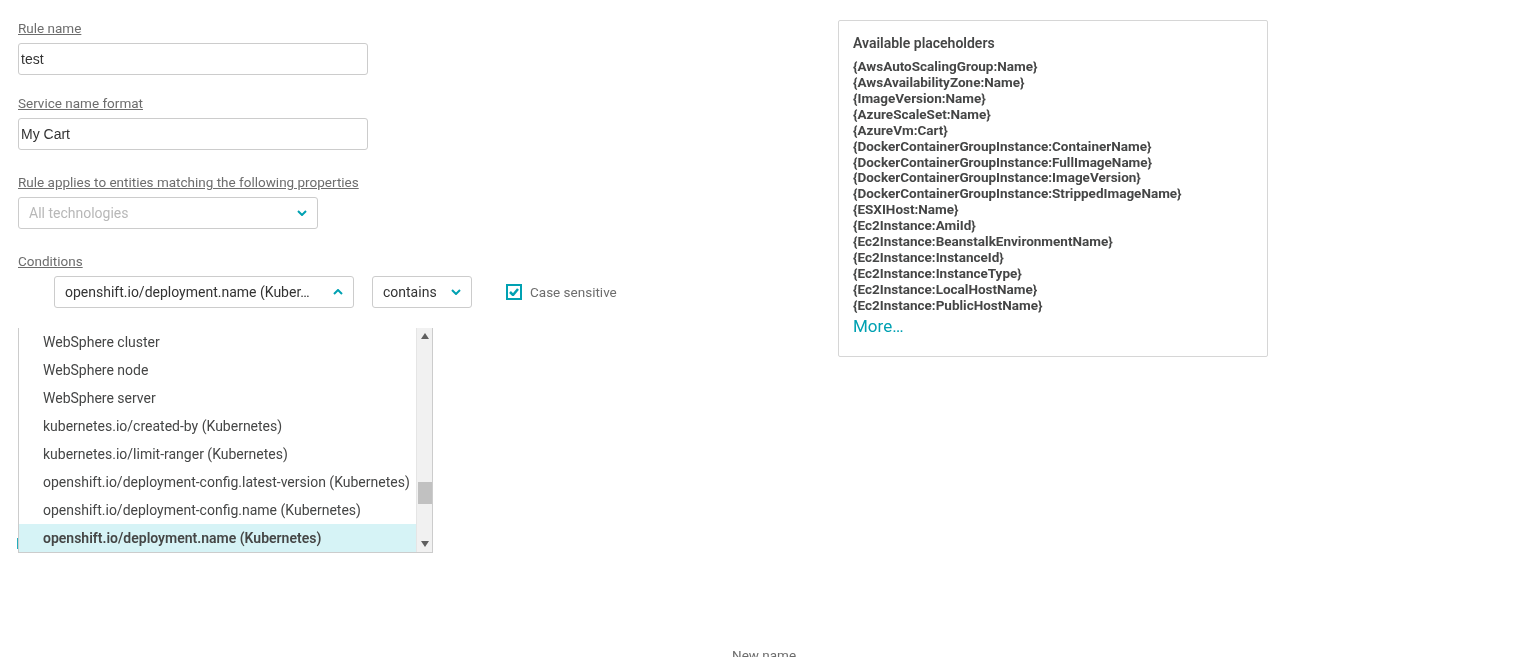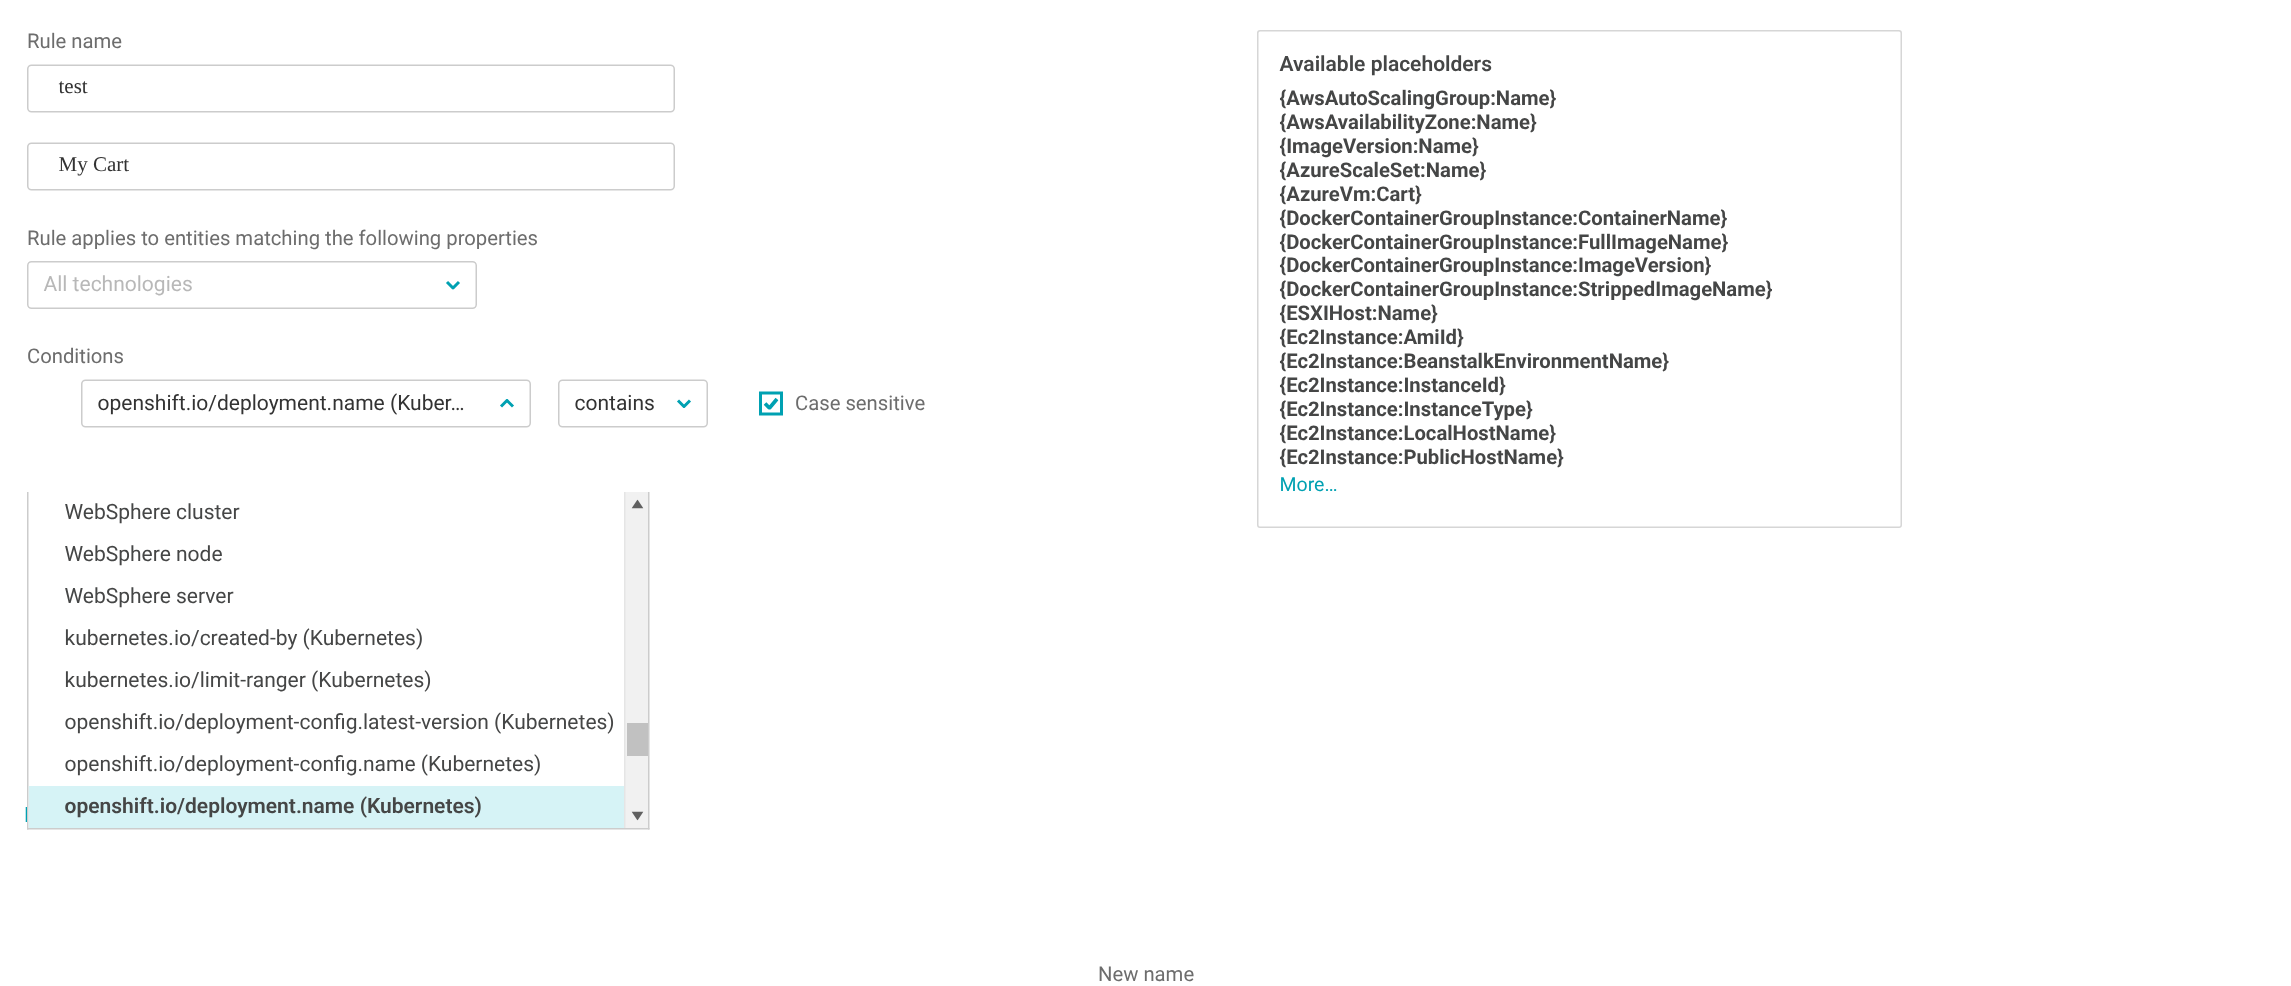--- a/index.html
+++ b/index.html
@@ -21,31 +21,31 @@
       position: relative;
     }
     .right-col {
       width: 430px;
     }
     .field-label {
       font-size: 13.5px;
       color: #6d6d6d;
       margin-bottom: 7px;
       display: block;
+      text-decoration: underline;
     }
     .text-input {
-      width: 432px;
+      width: 350px;
       height: 32px;
       border: 1px solid #ccc;
       border-radius: 3px;
-      padding: 0 20px;
+      padding: 0 2px;
       font-size: 14px;
       color: #333;
       outline: none;
-      font-family: Liberation Serif, serif;
     }
     .field-group { margin-bottom: 20px; }
     .section-gap { margin-top: 24px; }
     
     .select-box {
       height: 32px;
       border: 1px solid #ccc;
       border-radius: 3px;
       display: flex;
       align-items: center;
@@ -166,21 +166,21 @@
       color: #454646;
     }
     .placeholder-item {
       font-weight: 700;
       font-size: 13.5px;
       color: #454646;
       line-height: 1.18;
     }
     .more-link {
       color: #00a1b2;
-      font-size: 13px;
+      font-size: 17px;
       cursor: pointer;
       margin-top: 2px;
       display: inline-block;
     }
     
     .bottom-section {
       margin-top: 290px;
       border-bottom: 2px solid #454646;
       padding-bottom: 24px;
     }
@@ -217,20 +217,21 @@
 <div class="main-layout">
   <div class="left-col">
     <span class="n-letter">N</span>
 
     <div class="field-group">
       <label class="field-label">Rule name</label>
       <input class="text-input" type="text" value="test" style="">
     </div>
 
     <div class="field-group">
+      <label class="field-label">Service name format</label>
       <input class="text-input" type="text" value="My Cart" style="">
     </div>
 
     <div class="section-gap">
       <label class="field-label">Rule applies to entities matching the following properties</label>
       <div class="select-box select-tech">
         <span>All technologies</span>
         <span class="chevron">
           <svg width="10" height="6" viewBox="0 0 10 6">
               <polyline points="1,1 5,5 9,1"></polyline>

